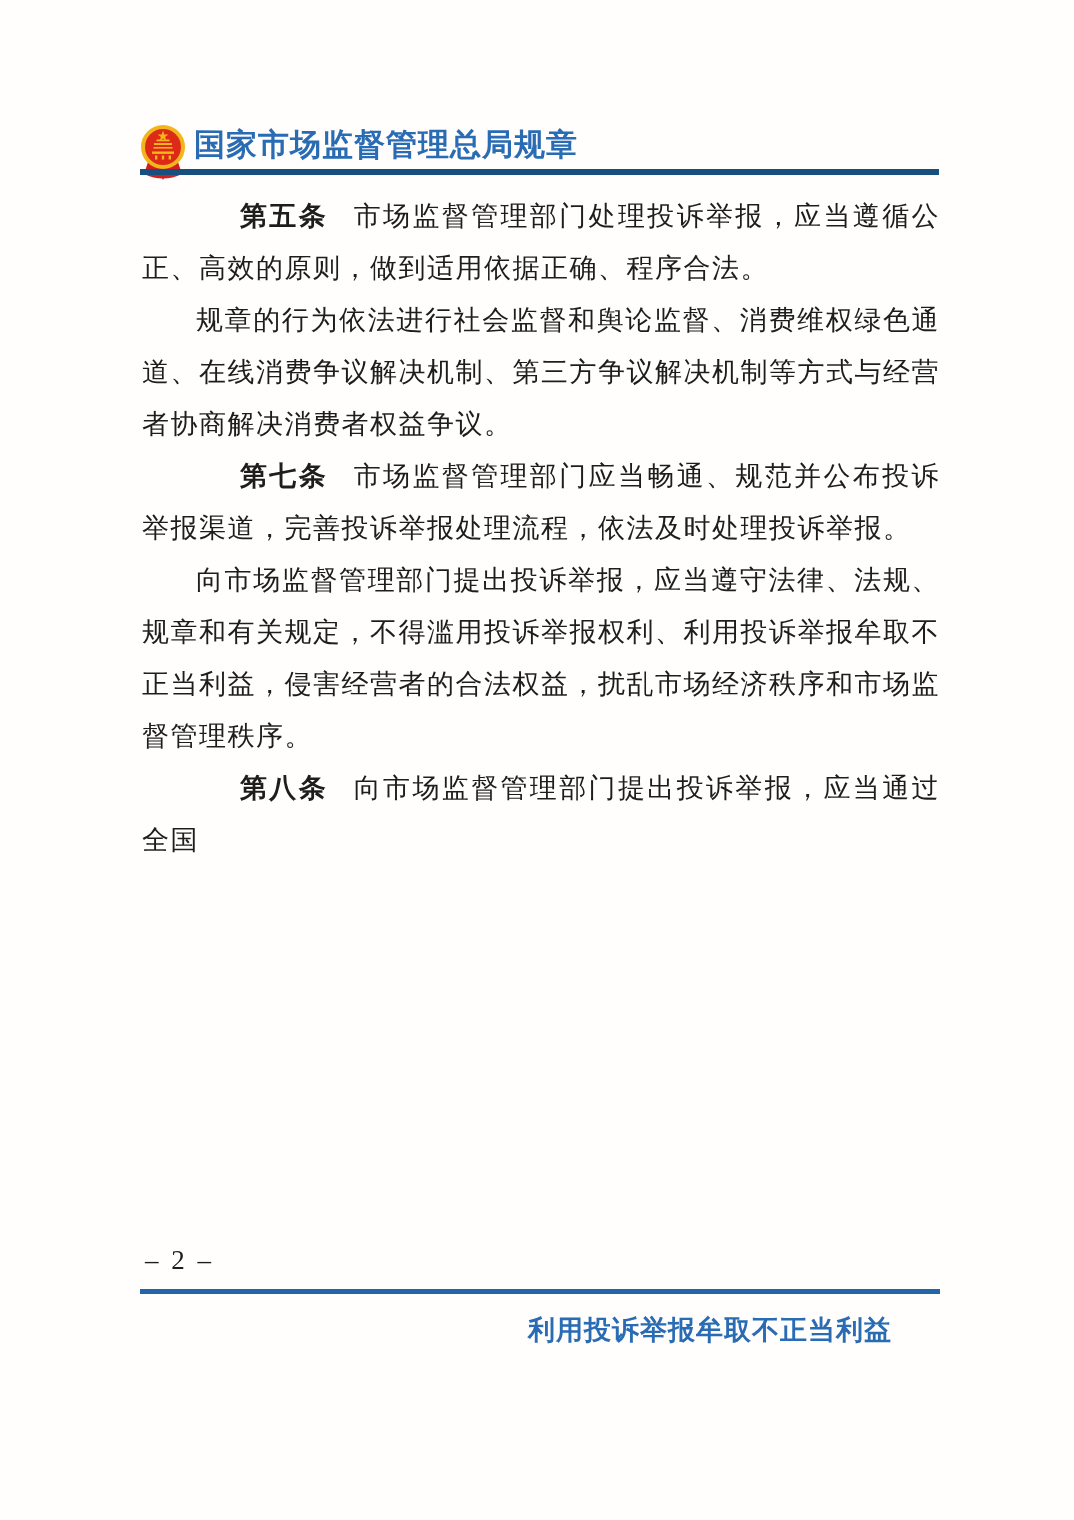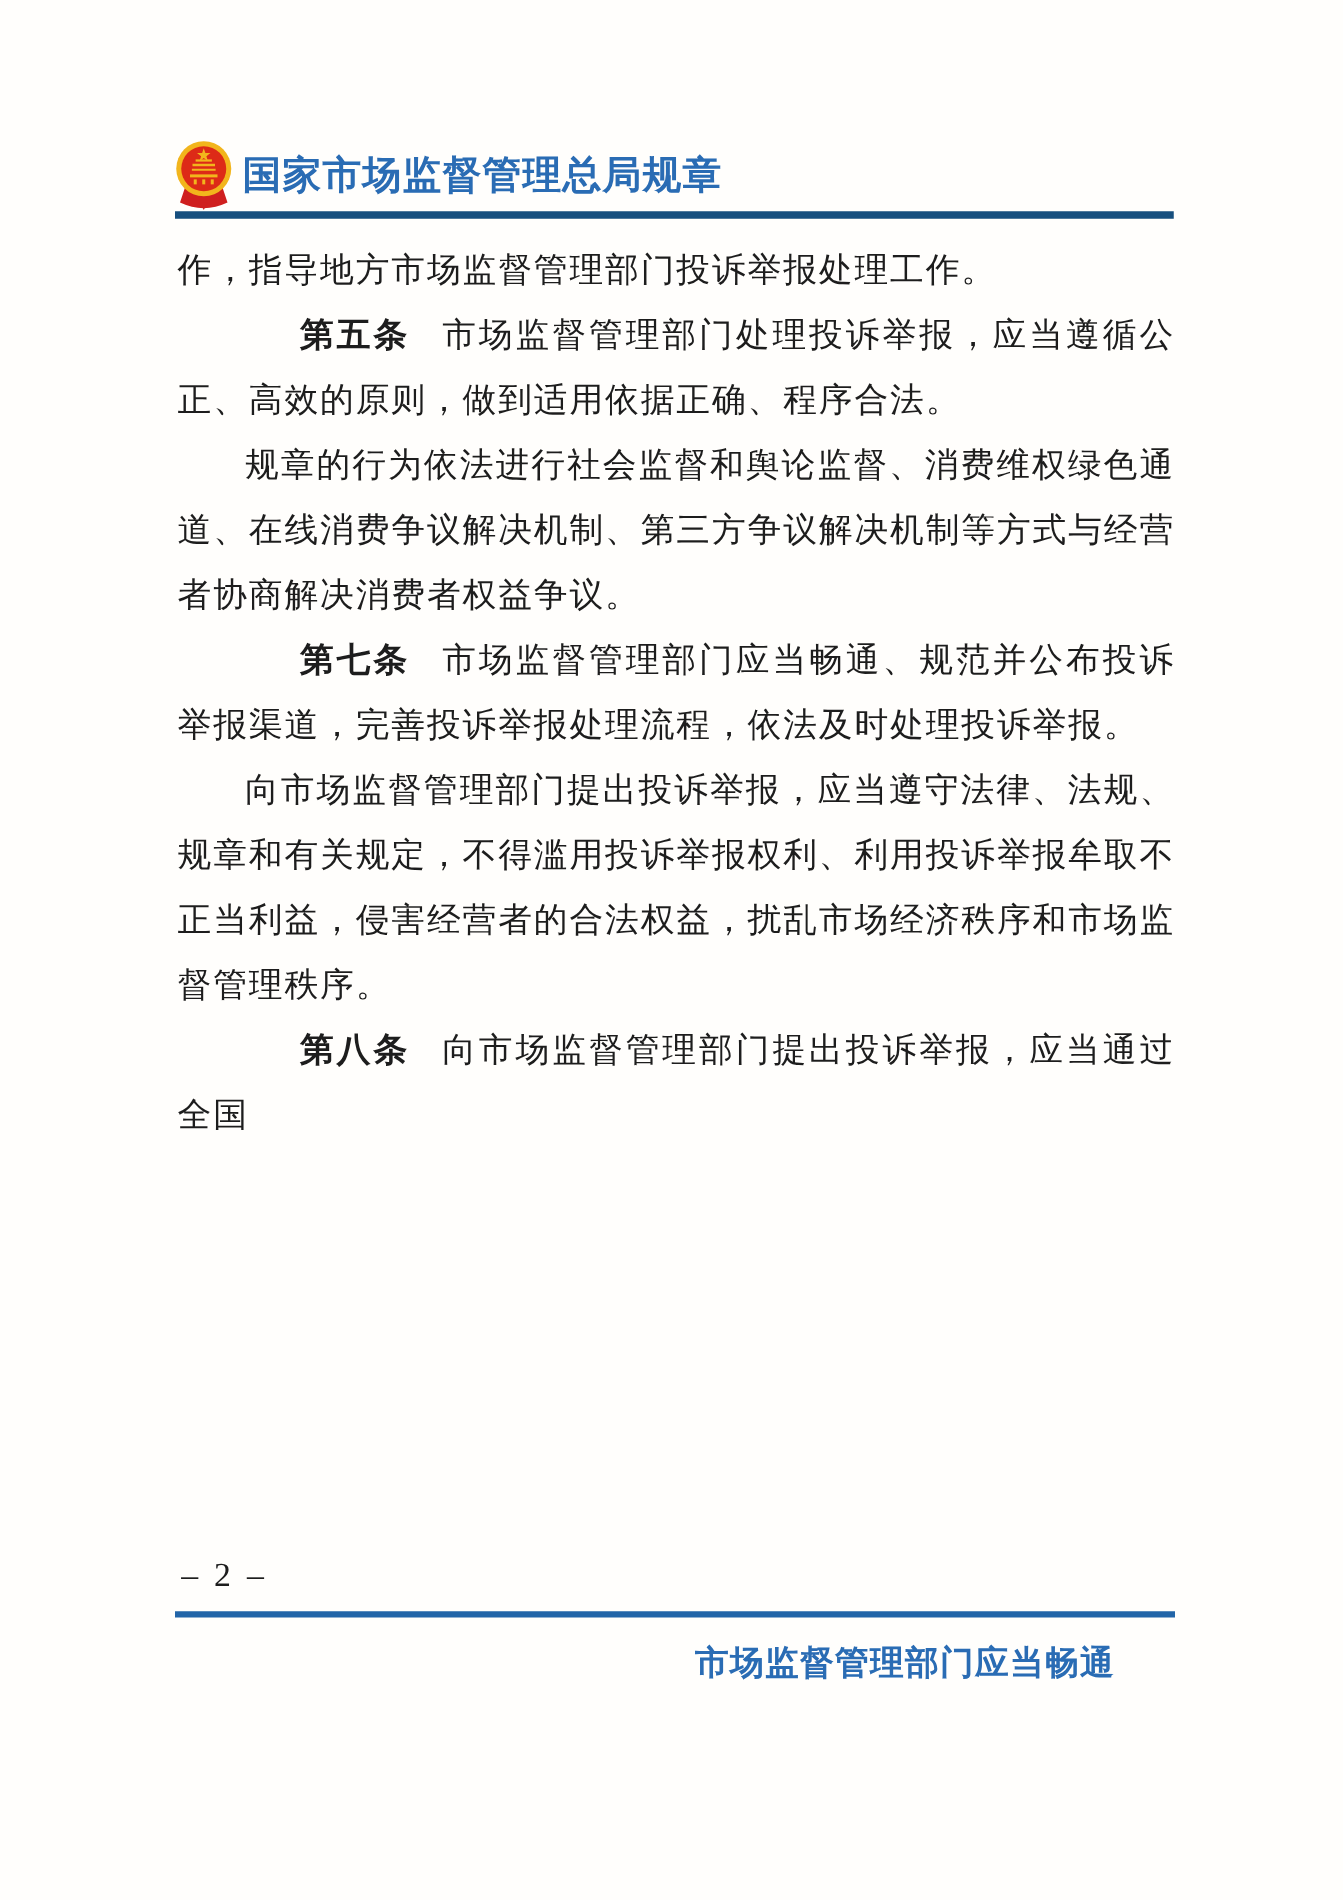--- a/index.html
+++ b/index.html
@@ -8,23 +8,22 @@
     position: relative;
     width: 1074px;
     height: 1520px;
     background: #fffefc;
     font-family: "Liberation Serif", serif;
     overflow: hidden;
   }
   .header {
     position: absolute;
     left: 140px;
-    top: 112px;
+    top: 124px;
     display: flex;
-    align-items: center;
     gap: 8px;
   }
   .emblem { display: inline-block; flex: 0 0 auto; }
   .header-title {
     font-size: 31px;
     font-weight: bold;
     color: var(--accent-blue, #2a6cb4);
     letter-spacing: 1px;
     white-space: nowrap;
   }
@@ -103,27 +102,26 @@
       <rect x="15" y="31.5" width="2.4" height="4" fill="#f2b51c"></rect>
       <rect x="21.8" y="31.5" width="2.4" height="4" fill="#f2b51c"></rect>
       <rect x="28.6" y="31.5" width="2.4" height="4" fill="#f2b51c"></rect>
     </svg>
     <span class="header-title">国家市场监督管理总局规章</span>
   </div>
 
   <div class="header-rule"></div>
 
   <div class="doc-body">
-      <p class="para continuation">作，指导地方市场监督管理部门投诉举报处理工作。</p>
       <p class="para"><span class="article-label">第五条</span>市场监督管理部门处理投诉举报，应当遵循公正、高效的原则，做到适用依据正确、程序合法。</p>
       <p class="para">规章的行为依法进行社会监督和舆论监督、消费维权绿色通道、在线消费争议解决机制、第三方争议解决机制等方式与经营者协商解决消费者权益争议。</p>
       <p class="para"><span class="article-label">第七条</span>市场监督管理部门应当畅通、规范并公布投诉举报渠道，完善投诉举报处理流程，依法及时处理投诉举报。</p>
       <p class="para">向市场监督管理部门提出投诉举报，应当遵守法律、法规、规章和有关规定，不得滥用投诉举报权利、利用投诉举报牟取不正当利益，侵害经营者的合法权益，扰乱市场经济秩序和市场监督管理秩序。</p>
       <p class="para"><span class="article-label">第八条</span>向市场监督管理部门提出投诉举报，应当通过全国</p>
     </div>
 
   <div class="page-number">– 2 –</div>
 
   <div class="footer-rule"></div>
 
-  <div class="publisher">市场监督管理部门应当畅通</div>
+  <div class="publisher">利用投诉举报牟取不正当利益</div>
 
 </div>
 
 </body></html>

